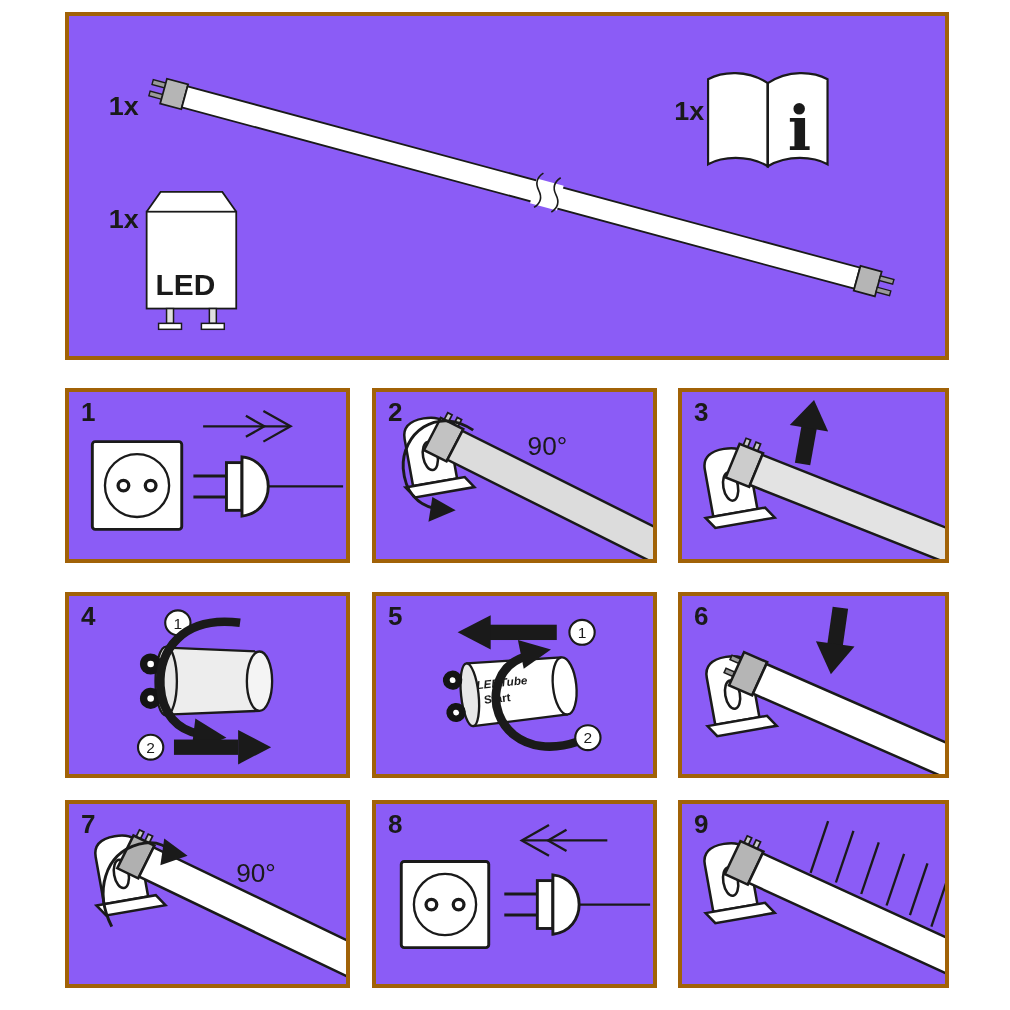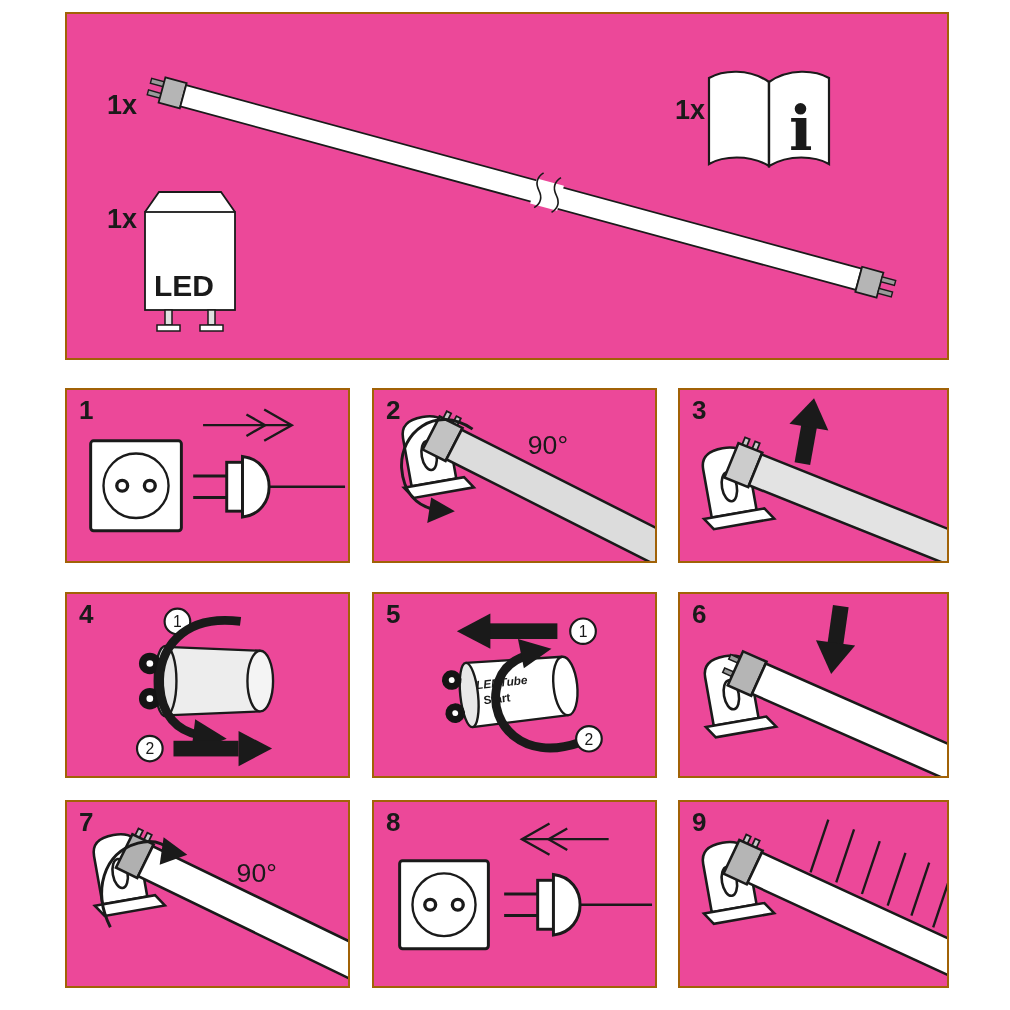--- a/index.html
+++ b/index.html
@@ -1,18 +1,18 @@
 <!DOCTYPE html>
 <html><head>
 <meta charset="utf-8">
 <style>
   html,body{margin:0;padding:0;background:#ffffff;}
   body{width:1010px;height:1010px;position:relative;font-family:"Liberation Sans",sans-serif;color:#1a1a1a;}
   .sheet{position:absolute;inset:0;background:#fff;}
-  .panel{position:absolute;border:2px solid #a16207;background:#ec4899;box-sizing:border-box;overflow:hidden;}
+  .panel{position:absolute;border:4px solid #a16207;background:#8b5cf6;box-sizing:border-box;overflow:hidden;}
   .panel svg{position:absolute;left:0;top:0;width:100%;height:100%;display:block;}
   .num{position:absolute;top:5px;left:12px;font-size:26px;font-weight:bold;z-index:3;letter-spacing:0.5px;}
   svg{font-family:"Liberation Sans",sans-serif;}
   text{fill:#1a1a1a;}
   .serif{font-family:"DejaVu Serif",serif;}
 </style>
 </head>
 <body>
 
 <div class="sheet">

